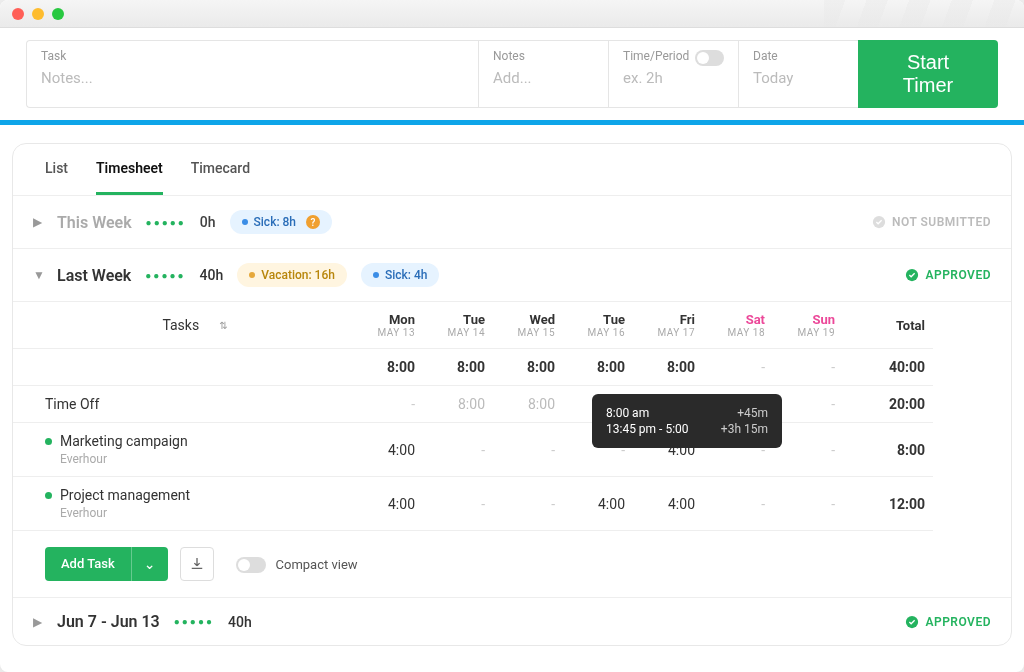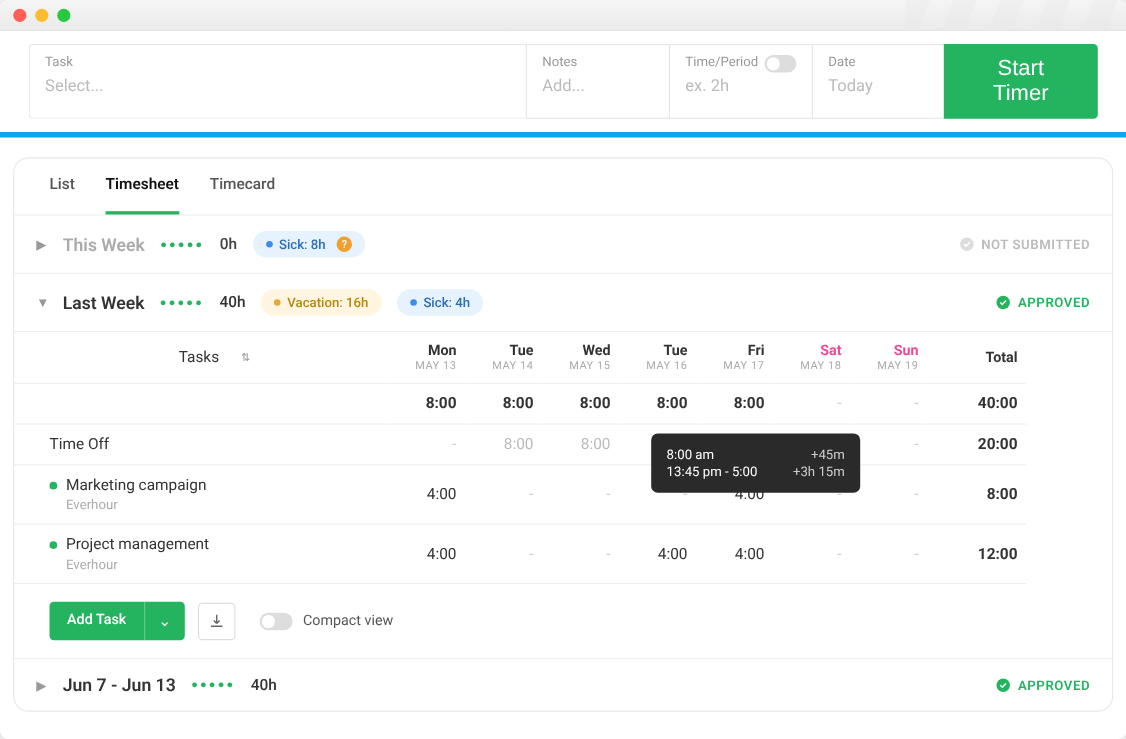--- a/index.html
+++ b/index.html
@@ -208,21 +208,21 @@
     <div class="traffic">
       <div class="dot red"></div>
       <div class="dot yellow"></div>
       <div class="dot green"></div>
     </div>
   </div>
 
   <div class="topbar">
     <div class="field">
       <span class="field-label">Task</span>
-      <span class="field-value">Select...</span>
+      <span class="field-value">Notes...</span>
     </div>
     <div class="field notes">
       <span class="field-label">Notes</span>
       <span class="field-value">Add...</span>
     </div>
     <div class="field time">
       <div class="time-inner">
         <span class="field-label">Time/Period</span>
         <span class="field-value">ex. 2h</span>
       </div>

